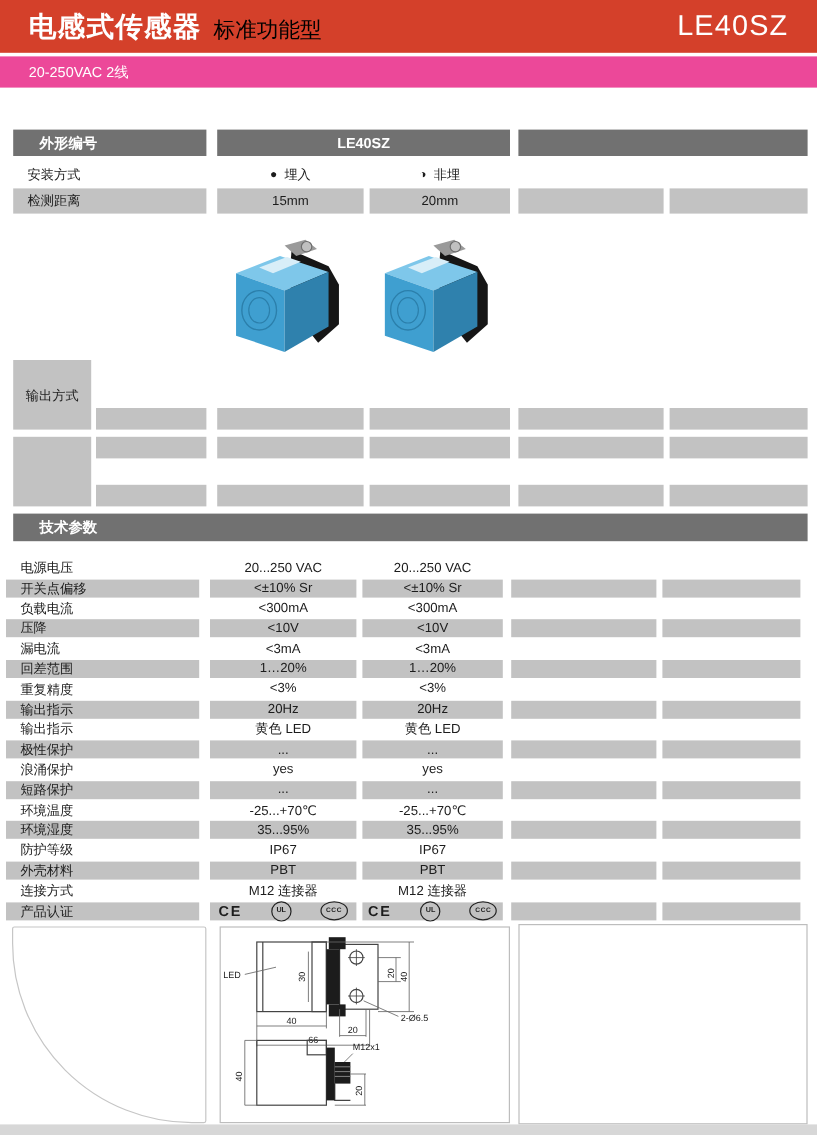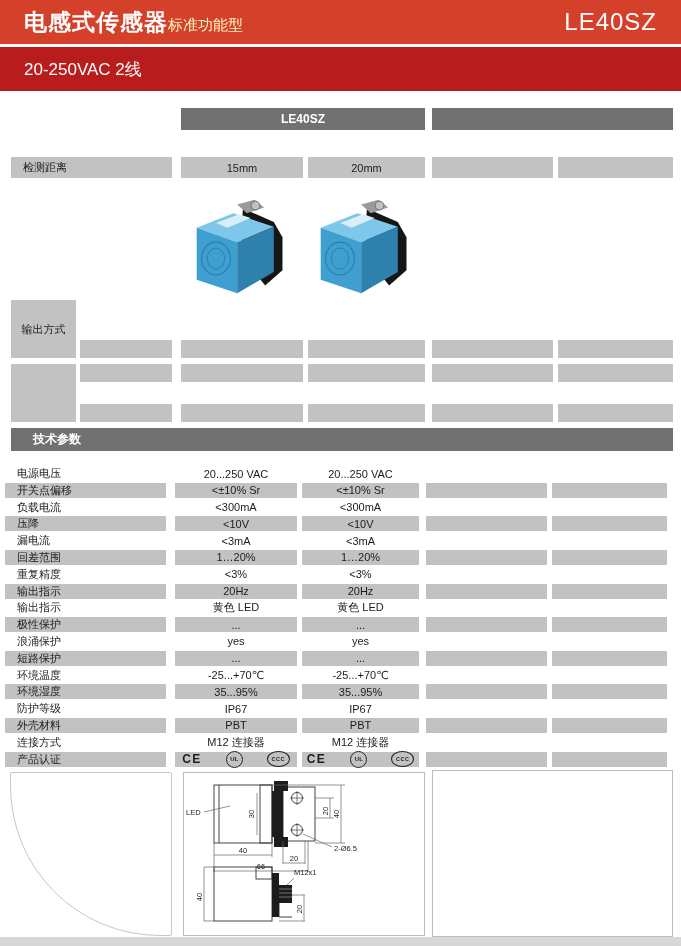--- a/index.html
+++ b/index.html
@@ -3,25 +3,25 @@
 <meta charset="utf-8">
 <style>
   html,body{margin:0;padding:0;background:#fff;}
   .page{position:relative;width:681px;height:946px;background:#fff;overflow:hidden;
         font-family:"Liberation Sans","DejaVu Sans",sans-serif;color:#222;}
 
   
   .redbar{position:absolute;left:0;top:0;width:681px;height:44px;background:#d4402a;
           display:flex;align-items:center;padding:0 24px;box-sizing:border-box;}
   .redbar .title{color:#fff;font-size:23px;font-weight:700;letter-spacing:1px;}
-  .redbar .subtitle{color:#fef9c3;font-size:15px;margin-top:6px;}
+  .redbar .subtitle{color:#000000;font-size:18px;margin-left:10px;margin-top:6px;}
   .redbar .model{color:#fff;font-size:24px;font-weight:400;margin-left:auto;letter-spacing:1px;}
-  .graybar{position:absolute;left:0;top:47px;width:681px;height:44px;background:#b91c1c;
+  .graybar{position:absolute;left:0;top:47px;width:681px;height:26px;background:#ec4899;
            display:flex;align-items:center;padding-left:24px;box-sizing:border-box;
-           color:#fff;font-size:17px;}
+           color:#fff;font-size:12px;}
 
   
   .row{position:absolute;left:11px;width:662px;}
   .cell{position:absolute;top:0;height:100%;display:flex;align-items:center;justify-content:center;
         font-size:11px;color:#1c1c1c;box-sizing:border-box;}
   .cL{left:0;width:161px;justify-content:flex-start;padding-left:12px;}
   .cM{left:69px;width:92px;}
   .cA{left:170px;width:122px;}
   .cB{left:297px;width:117px;}
   .cC{left:421px;width:121px;}
@@ -72,24 +72,36 @@
     <span class="title">电感式传感器</span>
     <span class="subtitle">标准功能型</span>
     <span class="model">LE40SZ</span>
   </div>
 
   <div class="graybar">
     <span>20-250VAC 2线</span>
   </div>
 
   <div class="row" style="top:108px;height:22px;">
+    <div class="cell cL dark padhdr">外形编号</div>
     <div class="cell hdrAB dark">LE40SZ</div>
     <div class="cell hdrCD dark"></div>
   </div>
 
+  <div class="row" style="top:135px;height:21px;">
+    <div class="cell cL">安装方式</div>
+    <div class="cell cA">
+      <span class="icon">●</span>
+      <span>埋入</span>
+    </div>
+    <div class="cell cB">
+      <span class="icon">◑</span>
+      <span>非埋</span>
+    </div>
+  </div>
 
   <div class="row" style="top:157px;height:21px;text-align:center;">
     <div class="cell cL g">检测距离</div>
     <div class="cell cA g">15mm</div>
     <div class="cell cB g">20mm</div>
     <div class="cell cC g"></div>
     <div class="cell cD g"></div>
   </div>
 
   <svg class="sensor imgA" viewBox="0 0 110 104">

